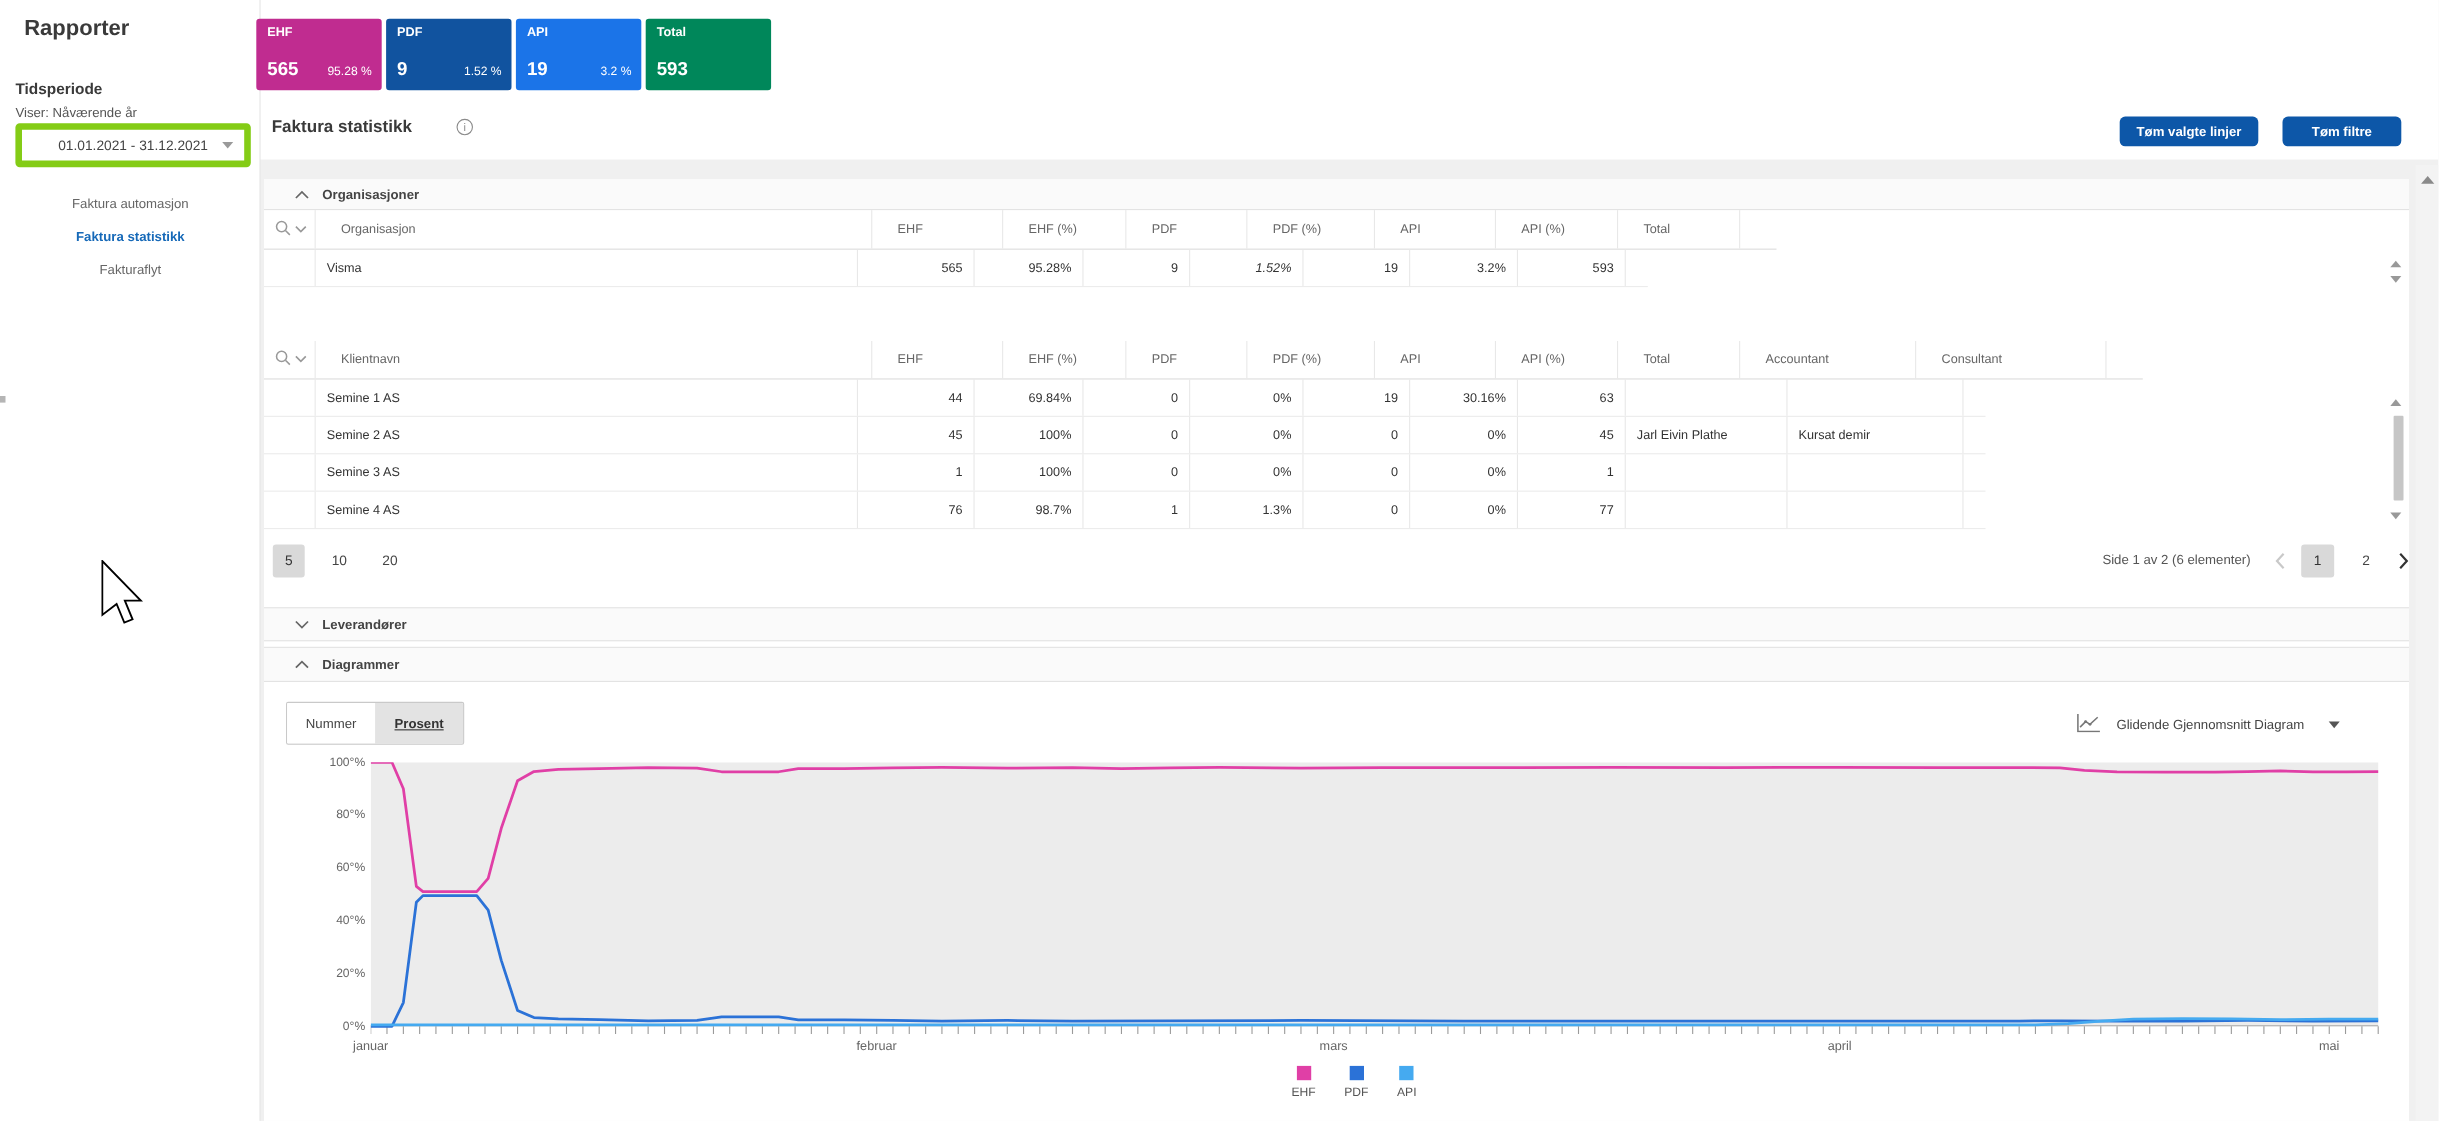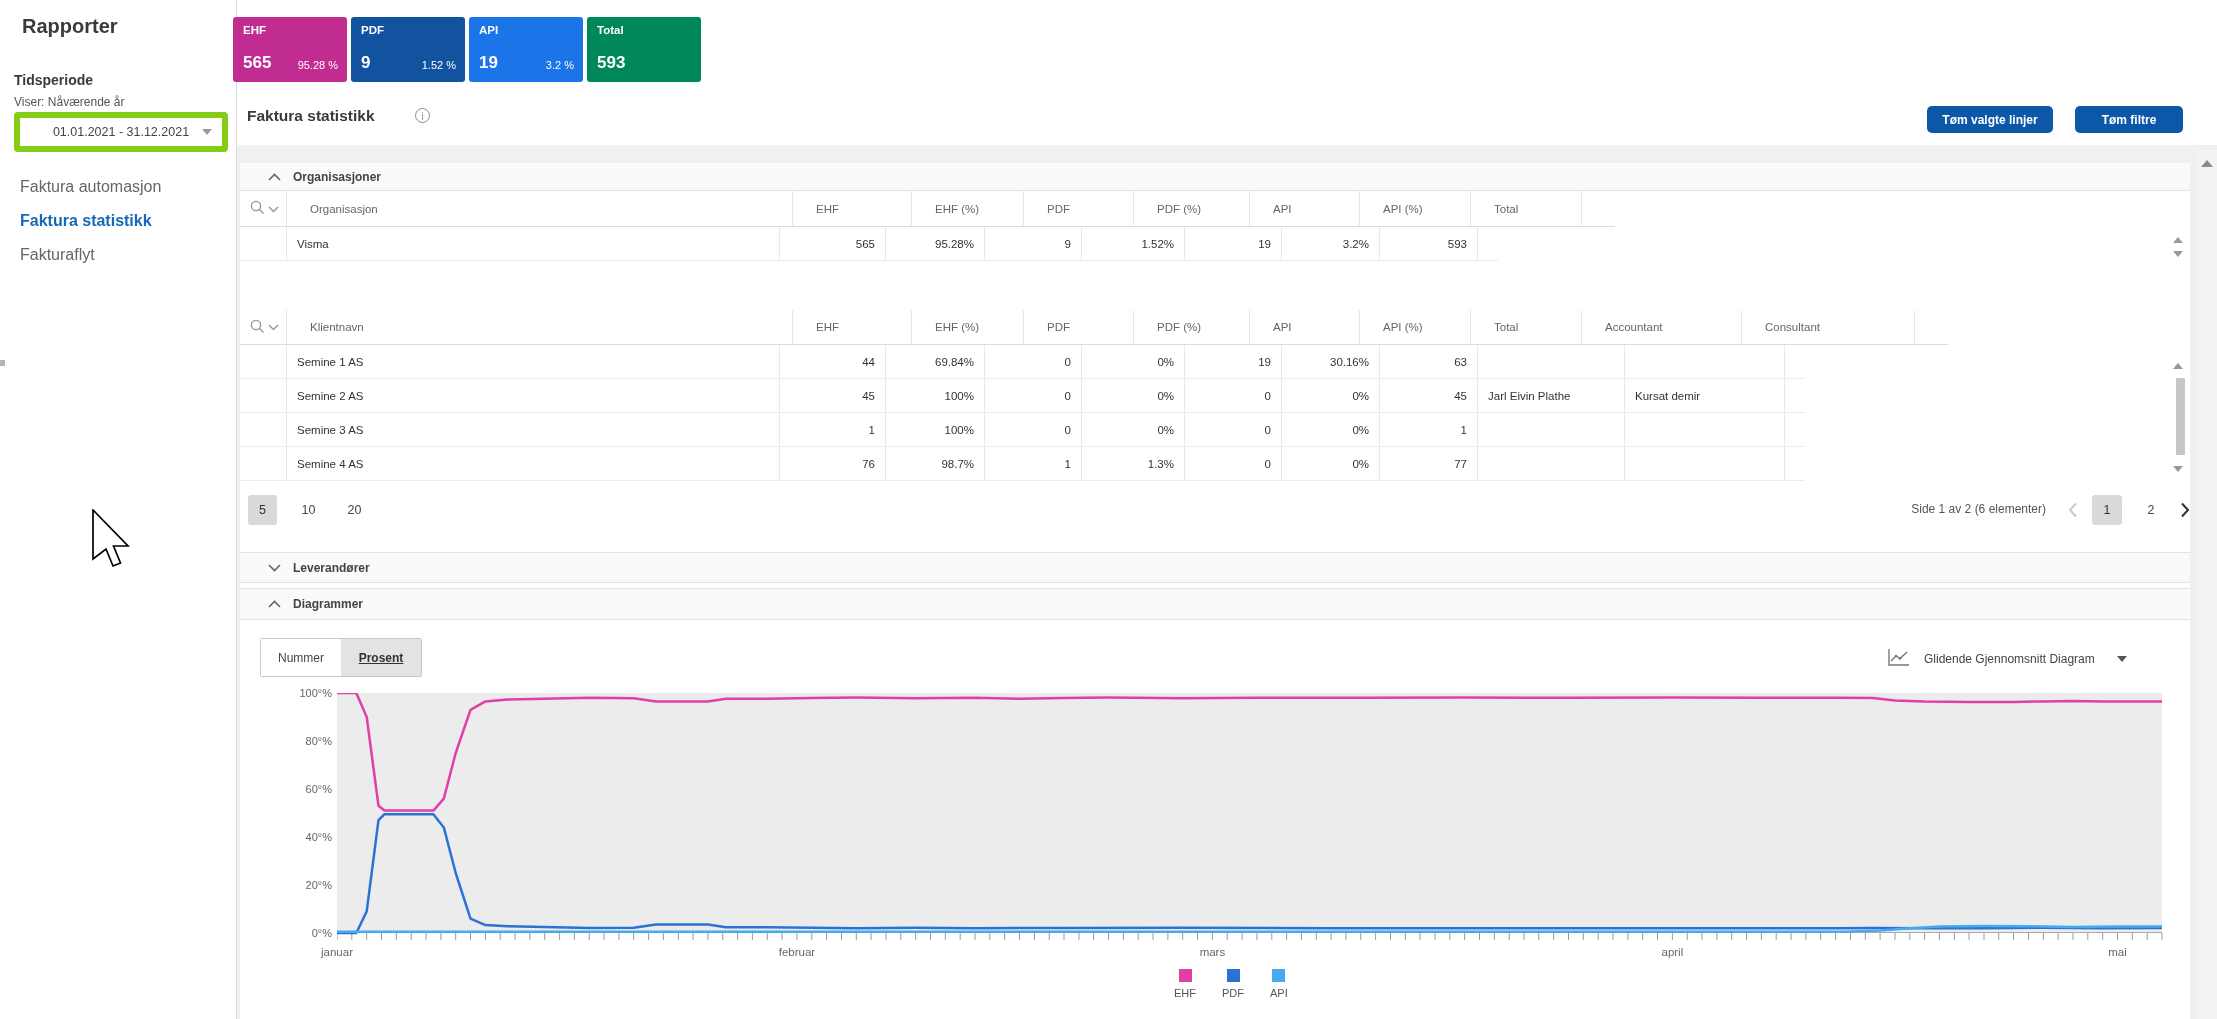--- a/index.html
+++ b/index.html
@@ -5,21 +5,21 @@
   html,body{margin:0;padding:0;background:#fff;font-family:"Liberation Sans",sans-serif;}
   .screen{position:relative;width:2217px;height:1019px;overflow:hidden;background:#fff;}
   
   .sidebar{position:absolute;left:0;top:0;width:237px;height:1019px;background:#fff;border-right:1px solid #ddd;box-sizing:border-box;}
   .sb-title{position:absolute;left:22px;top:15px;font-size:20px;font-weight:600;color:#3a3a3a;}
   .sb-period-label{position:absolute;left:14px;top:72px;font-size:14px;font-weight:700;color:#3a3a3a;}
   .sb-viser{position:absolute;left:14px;top:95px;font-size:12px;color:#555;}
   .sb-select{position:absolute;left:14px;top:112px;width:202px;height:28px;border:6px solid #84cc16;border-radius:4px;background:#fff;display:flex;align-items:center;justify-content:center;font-size:12.5px;color:#444;cursor:pointer;}
   .sb-select .caret{position:absolute;right:10px;top:11px;width:0;height:0;border-left:5px solid transparent;border-right:5px solid transparent;border-top:6px solid #9a9a9a;}
   .sb-nav{position:absolute;left:0;top:170px;width:237px;}
-  .sb-nav-item{padding:8px 20px;font-size:16px;color:#666;cursor:pointer;}
+  .sb-nav-item{padding:8px 8px;font-size:12px;color:#666;cursor:pointer;text-align:center;}
   .sb-nav-item.active{color:#1669b8;font-weight:700;}
   .sb-resize{position:absolute;left:0;top:360px;width:5px;height:6px;background:#b5b5b5;}
   
   .main-bg{position:absolute;left:237px;top:0;width:1980px;height:1019px;background:#f0f0f0;}
   .top-band{position:absolute;left:237px;top:0;width:1980px;height:145px;background:#fff;}
   
   .cards{position:absolute;left:233px;top:17px;display:flex;gap:4px;}
   .card{width:114px;height:65px;border-radius:3px;position:relative;color:#fff;}
   .card .c-label{position:absolute;left:10px;top:7px;font-size:11.5px;font-weight:600;}
   .card .c-value{position:absolute;left:10px;bottom:9px;font-size:17px;font-weight:700;}
@@ -166,21 +166,21 @@
         <div class="cell h" style="width: 98px;">Total</div>
         <div class="cell h fill"></div>
       </div>
     <div id="org-rows">
         <div class="trow org-row" style="top: 64px;">
           <div class="cell d" style="width: 47px;"></div>
           <div class="cell d" style="width: 493px;">Visma</div>
           <div class="cell d num" style="width: 106px;">565</div>
           <div class="cell d num" style="width: 99px;">95.28%</div>
           <div class="cell d num" style="width: 97px;">9</div>
-          <div class="cell d num" style="width: 103px;">1.52%</div>
+          <div class="cell d num" style="width: 103px; font-style: italic;">1.52%</div>
           <div class="cell d num" style="width: 97px;">19</div>
           <div class="cell d num" style="width: 98px;">3.2%</div>
           <div class="cell d num" style="width: 98px;">593</div>
           <div class="cell d fill"></div>
         </div>
       </div>
     <div class="mini-arrow up" style="left:1933px;top:74px;"></div>
     <div class="mini-arrow down" style="left:1933px;top:88px;"></div>
 
     <div class="thead kli-thead" id="kli-thead">

